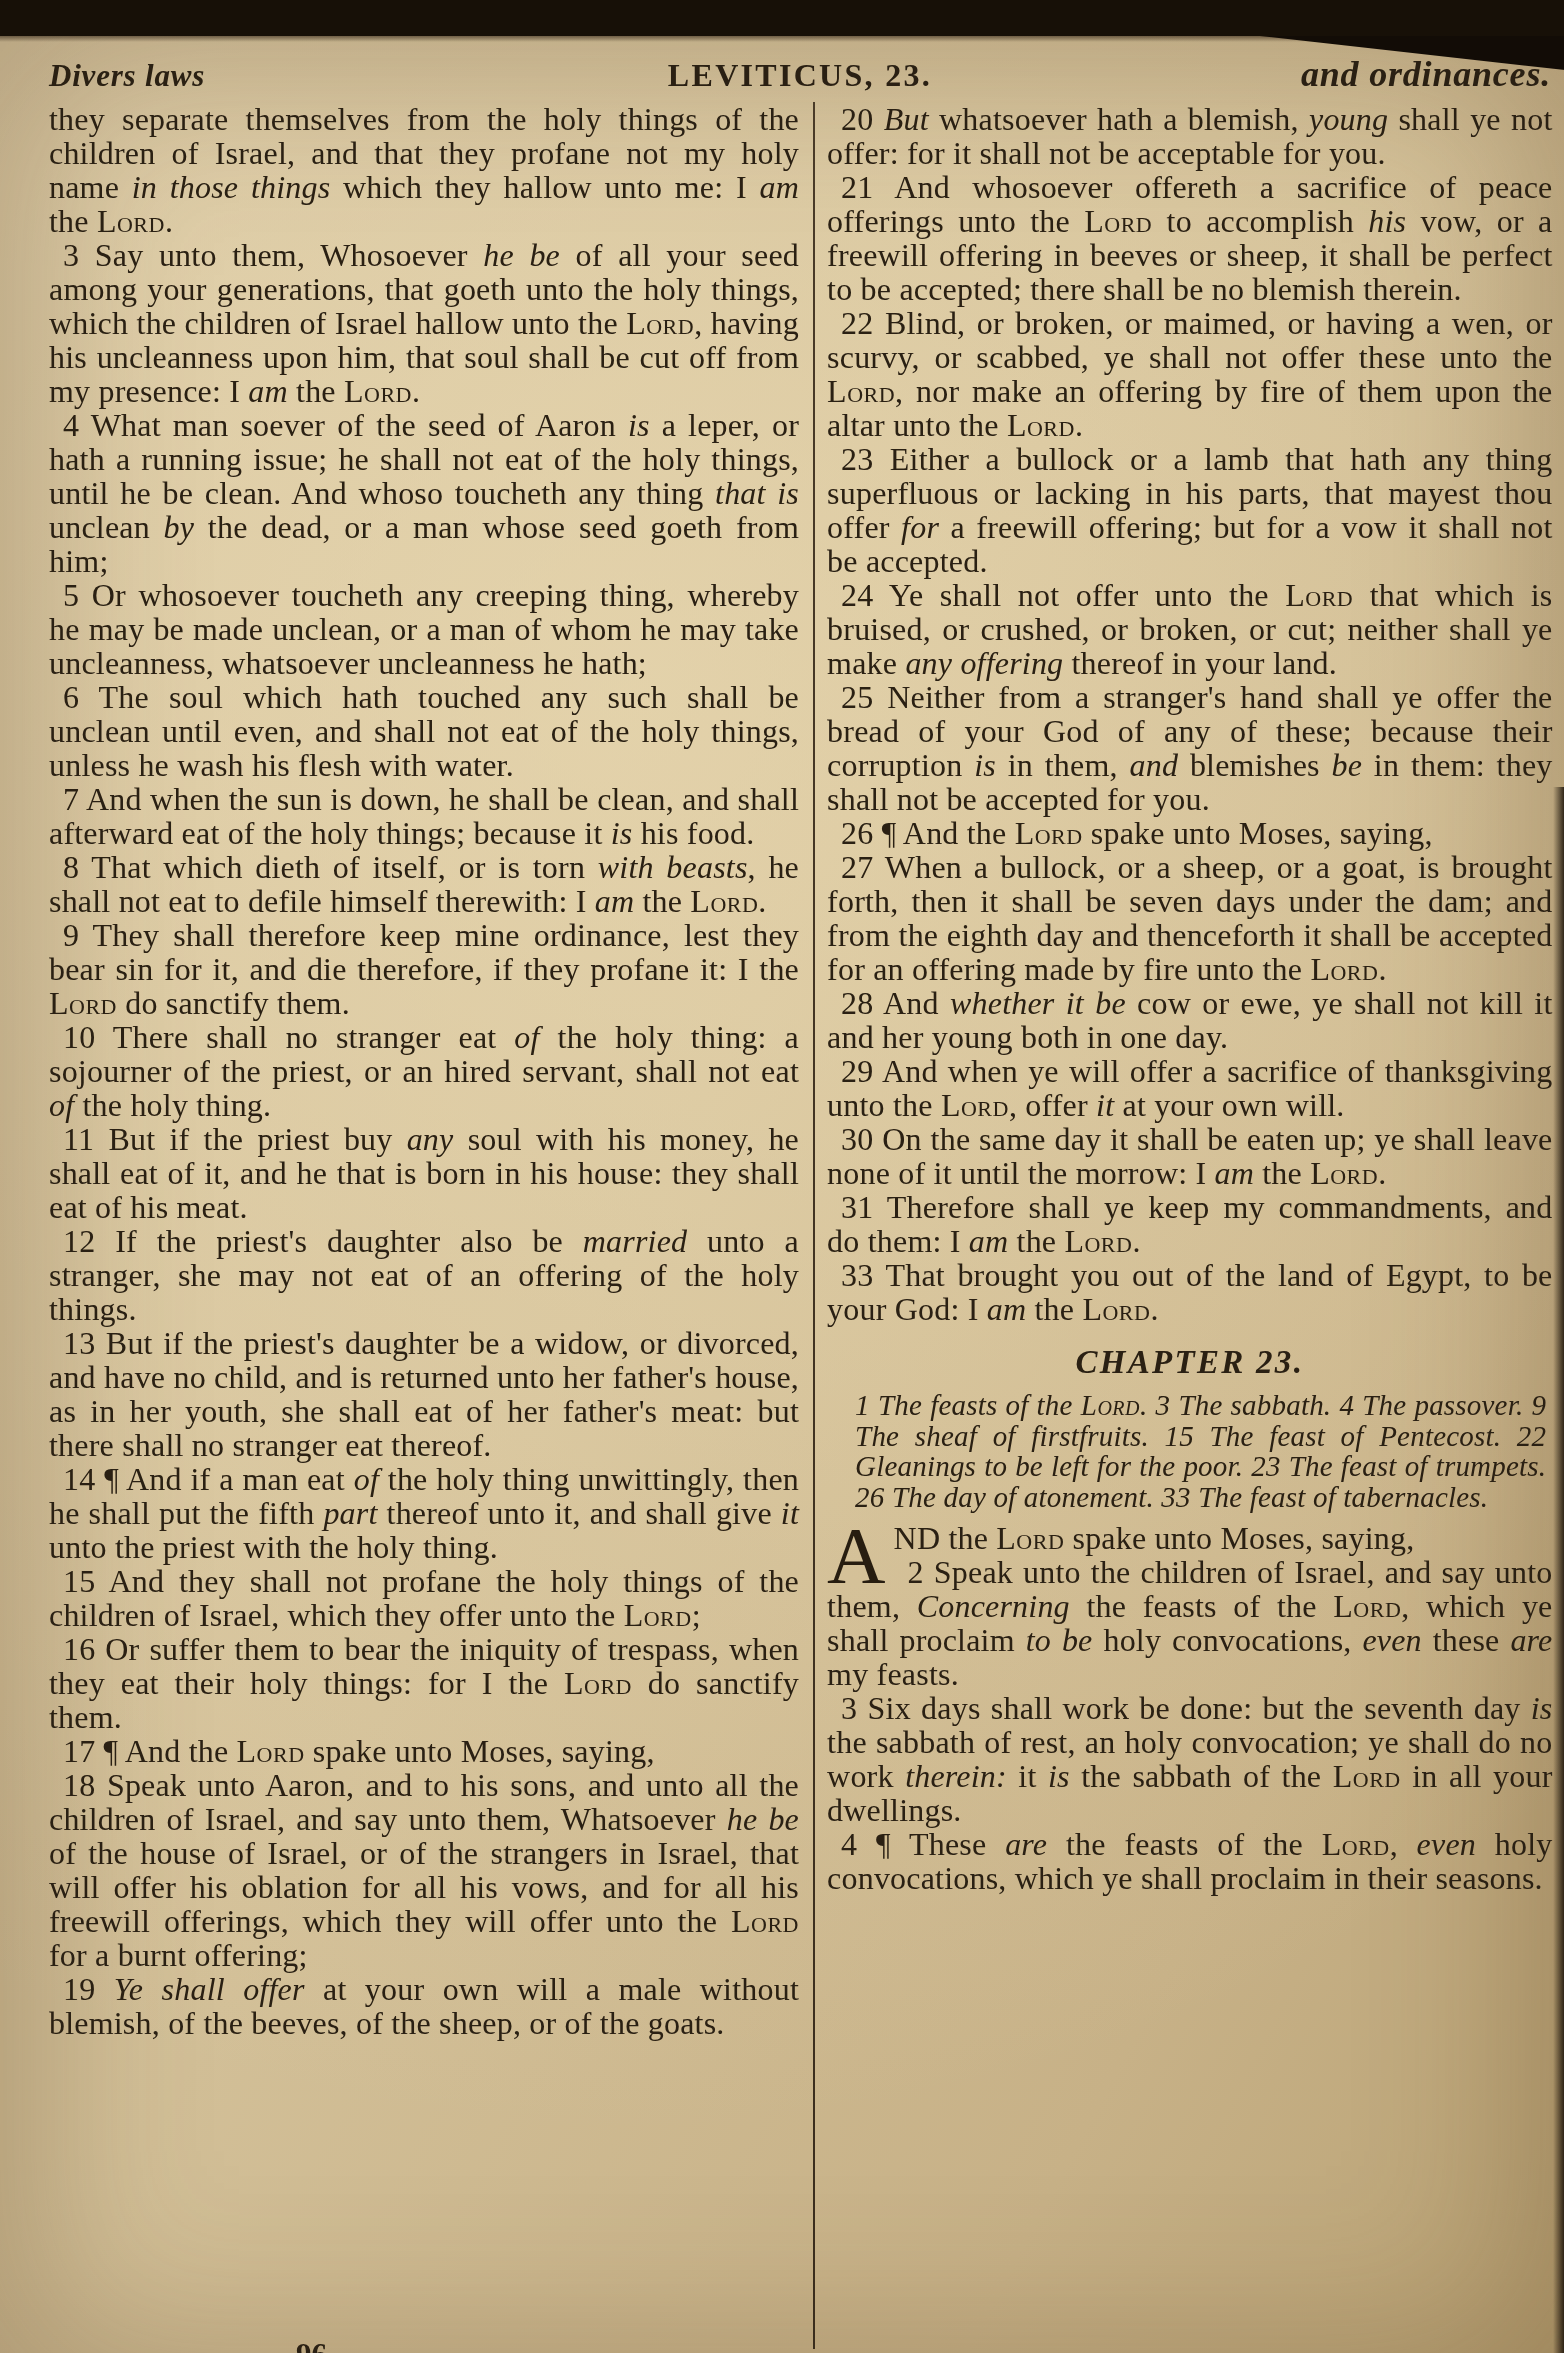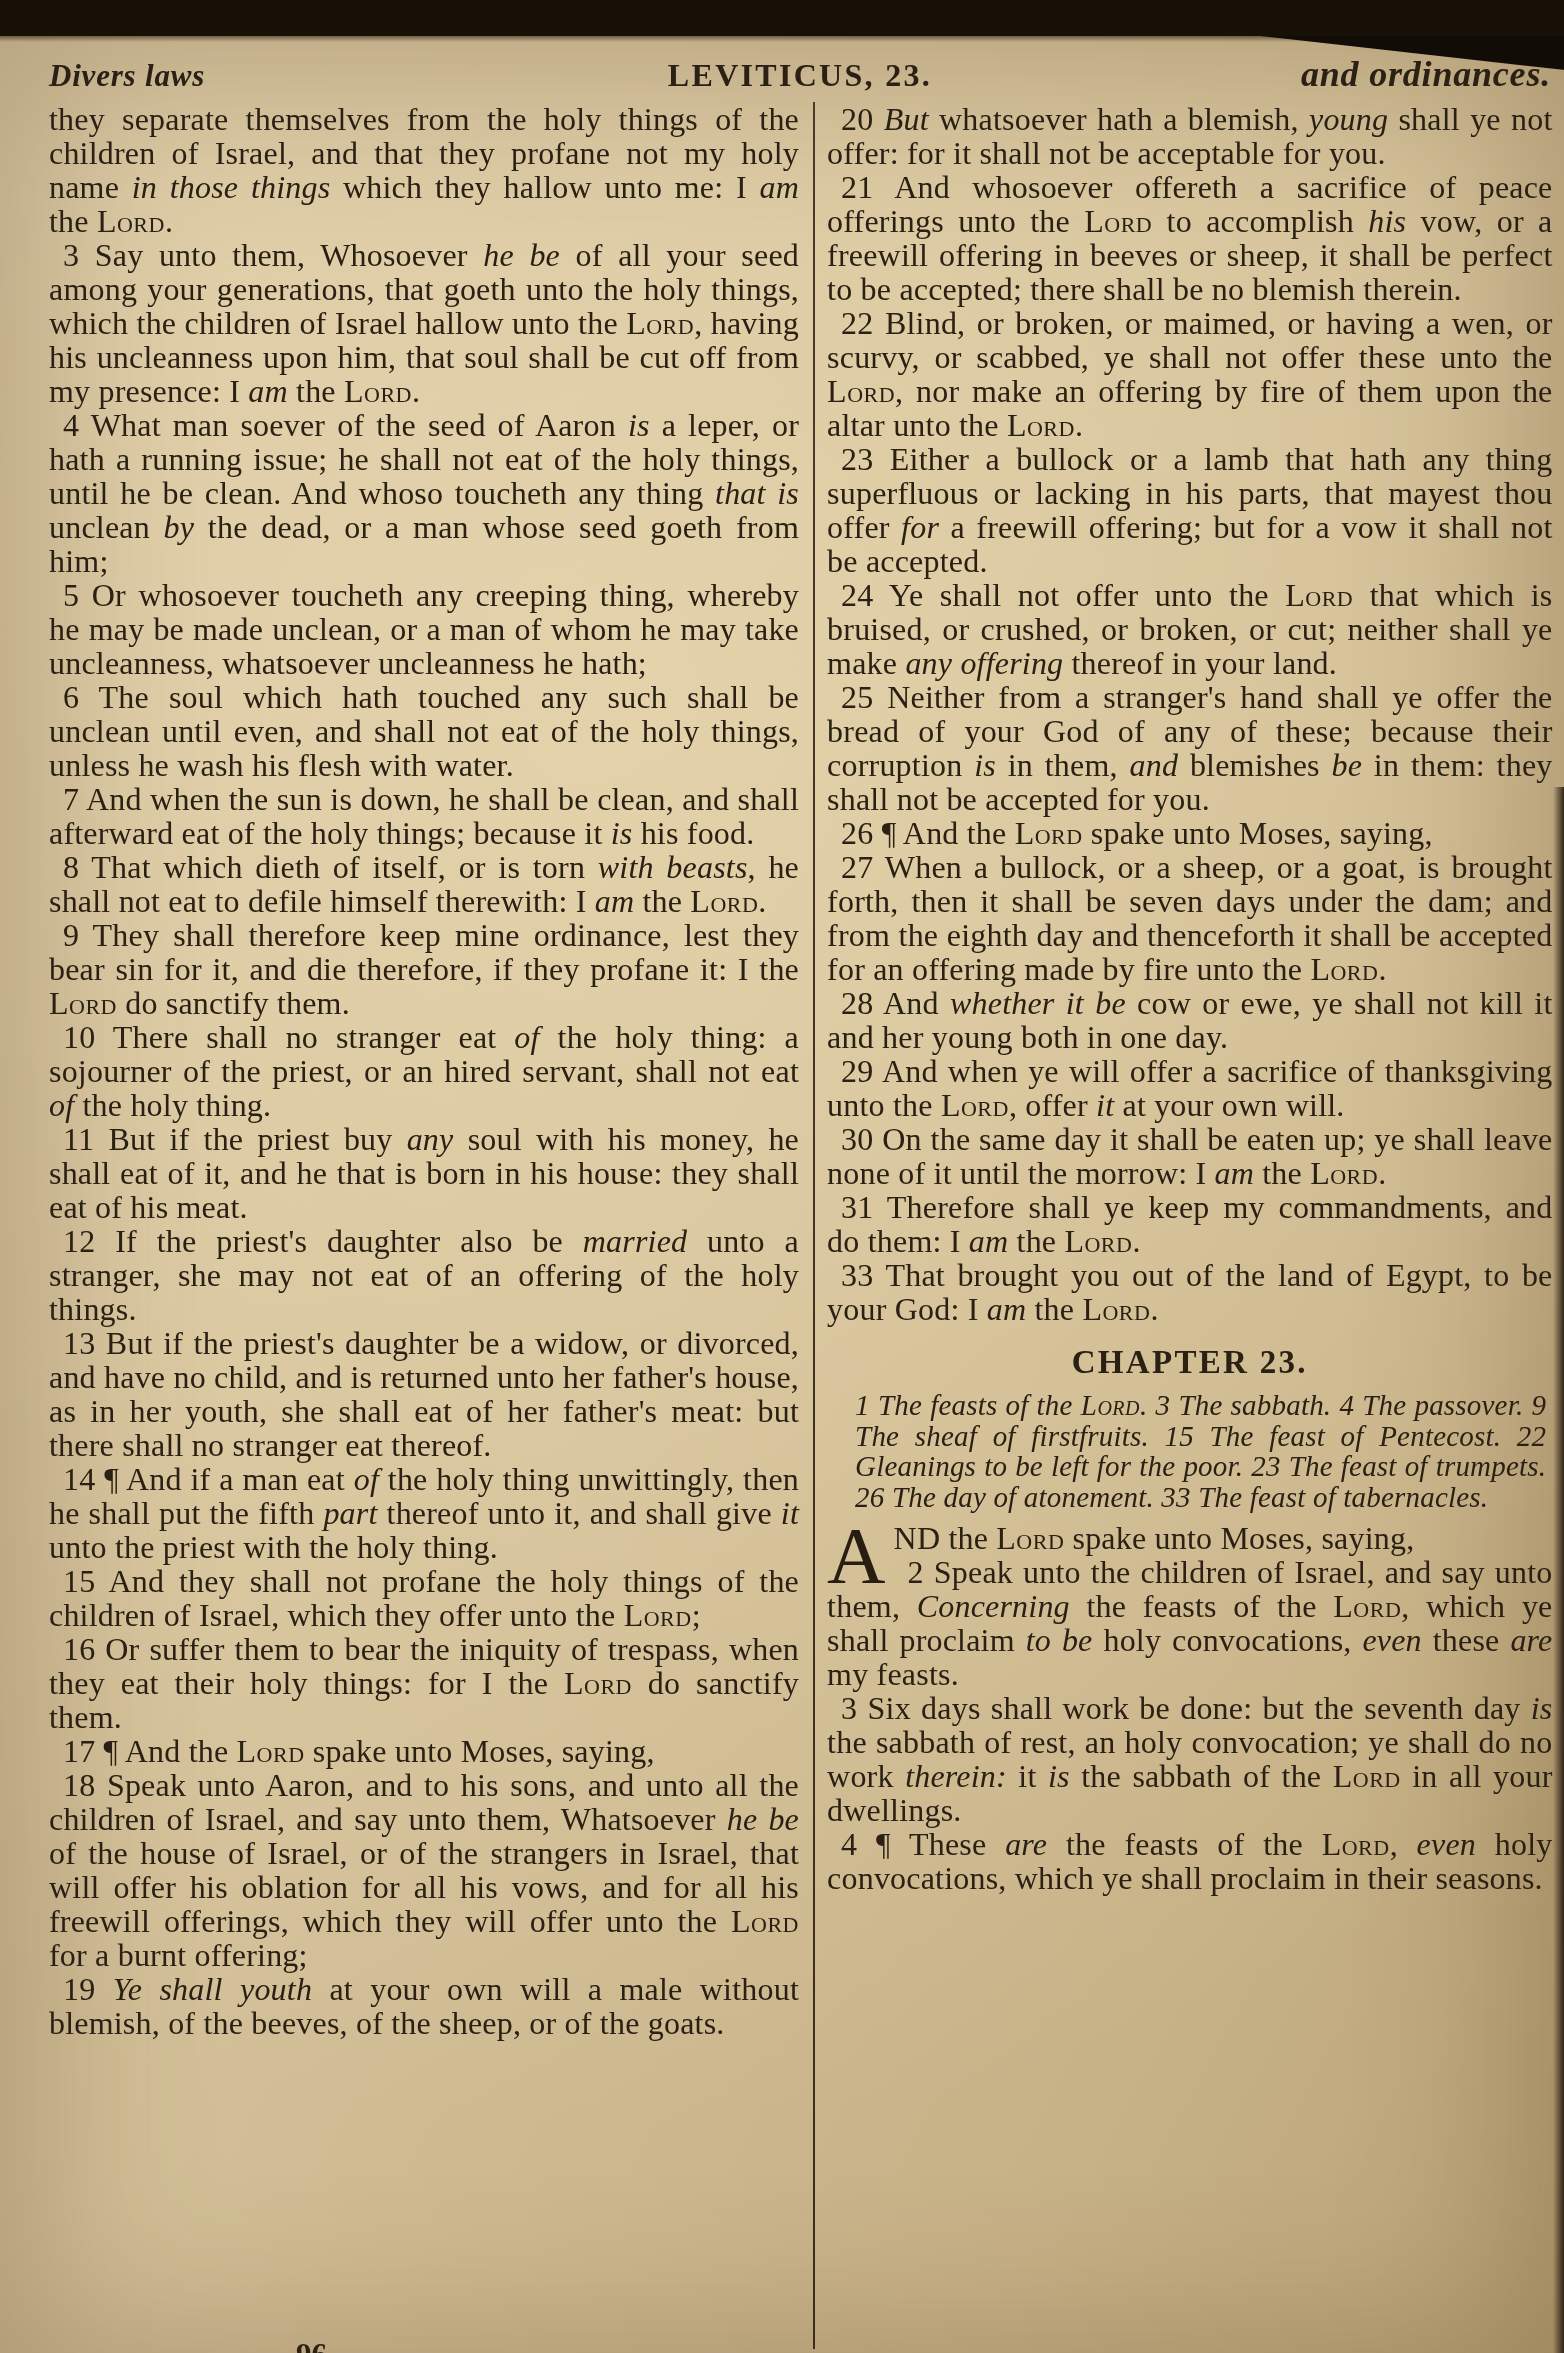--- a/index.html
+++ b/index.html
@@ -39,21 +39,21 @@
   .col { width:750px; text-align:justify; font-size:32px; line-height:34px; letter-spacing:0.2px; }
   .col-right { width:auto; flex:1; }
   .divider { width:1.6px; margin:0 12.5px 41px 14px; background:linear-gradient(#4a3b28, #3a2d1d); }
 
   p.verse { text-indent:14px; }
   p.no-indent { text-indent:0; }
 
   .sc { font-variant:small-caps; letter-spacing:0.5px; }
 
   .chapter-heading { text-align:center; font-weight:bold; font-size:33px; letter-spacing:2.3px;
-                     margin:19px 0 11px; }
+                     margin:19px 0 11px;font-style:italic; }
   .chapter-summary { font-style:italic; font-size:29px; line-height:30.5px;
                      margin:0 6.3px 9.4px 28px; }
 
   .drop-block { overflow:visible; }
   .drop-block .initial { float:left; font-size:81px; line-height:64px; padding:3.1px 7.8px 0 0; color:#271d10; }
 
   .page-number { position:absolute; bottom:17px; left:296px; width:113px; text-align:left;
                  font-size:31px; font-weight:bold; }
 </style>
 </head>
@@ -84,21 +84,21 @@
         <p class="verse">9 They shall therefore keep mine ordinance, lest they bear sin for it, and die therefore, if they profane it: I the <span class="sc">Lord</span> do sanctify them.</p>
         <p class="verse">10 There shall no stranger eat <i>of</i> the holy thing: a sojourner of the priest, or an hired servant, shall not eat <i>of</i> the holy thing.</p>
         <p class="verse">11 But if the priest buy <i>any</i> soul with his money, he shall eat of it, and he that is born in his house: they shall eat of his meat.</p>
         <p class="verse">12 If the priest's daughter also be <i>married</i> unto a stranger, she may not eat of an offering of the holy things.</p>
         <p class="verse">13 But if the priest's daughter be a widow, or divorced, and have no child, and is returned unto her father's house, as in her youth, she shall eat of her father's meat: but there shall no stranger eat thereof.</p>
         <p class="verse">14 ¶ And if a man eat <i>of</i> the holy thing unwittingly, then he shall put the fifth <i>part</i> thereof unto it, and shall give <i>it</i> unto the priest with the holy thing.</p>
         <p class="verse">15 And they shall not profane the holy things of the children of Israel, which they offer unto the <span class="sc">Lord</span>;</p>
         <p class="verse">16 Or suffer them to bear the iniquity of trespass, when they eat their holy things: for I the <span class="sc">Lord</span> do sanctify them.</p>
         <p class="verse">17 ¶ And the <span class="sc">Lord</span> spake unto Moses, saying,</p>
         <p class="verse">18 Speak unto Aaron, and to his sons, and unto all the children of Israel, and say unto them, Whatsoever <i>he be</i> of the house of Israel, or of the strangers in Israel, that will offer his oblation for all his vows, and for all his freewill offerings, which they will offer unto the <span class="sc">Lord</span> for a burnt offering;</p>
-        <p class="verse">19 <i>Ye shall youth</i> at your own will a male without blemish, of the beeves, of the sheep, or of the goats.</p>
+        <p class="verse">19 <i>Ye shall offer</i> at your own will a male without blemish, of the beeves, of the sheep, or of the goats.</p>
       </div>
     <div class="divider"></div>
     <div class="col col-right">
         <p class="verse">20 <i>But</i> whatsoever hath a blemish, <i>young</i> shall ye not offer: for it shall not be acceptable for you.</p>
         <p class="verse">21 And whosoever offereth a sacrifice of peace offerings unto the <span class="sc">Lord</span> to accomplish <i>his</i> vow, or a freewill offering in beeves or sheep, it shall be perfect to be accepted; there shall be no blemish therein.</p>
         <p class="verse">22 Blind, or broken, or maimed, or having a wen, or scurvy, or scabbed, ye shall not offer these unto the <span class="sc">Lord</span>, nor make an offering by fire of them upon the altar unto the <span class="sc">Lord</span>.</p>
         <p class="verse">23 Either a bullock or a lamb that hath any thing superfluous or lacking in his parts, that mayest thou offer <i>for</i> a freewill offering; but for a vow it shall not be accepted.</p>
         <p class="verse">24 Ye shall not offer unto the <span class="sc">Lord</span> that which is bruised, or crushed, or broken, or cut; neither shall ye make <i>any offering</i> thereof in your land.</p>
         <p class="verse">25 Neither from a stranger's hand shall ye offer the bread of your God of any of these; because their corruption <i>is</i> in them, <i>and</i> blemishes <i>be</i> in them: they shall not be accepted for you.</p>
         <p class="verse">26 ¶ And the <span class="sc">Lord</span> spake unto Moses, saying,</p>

